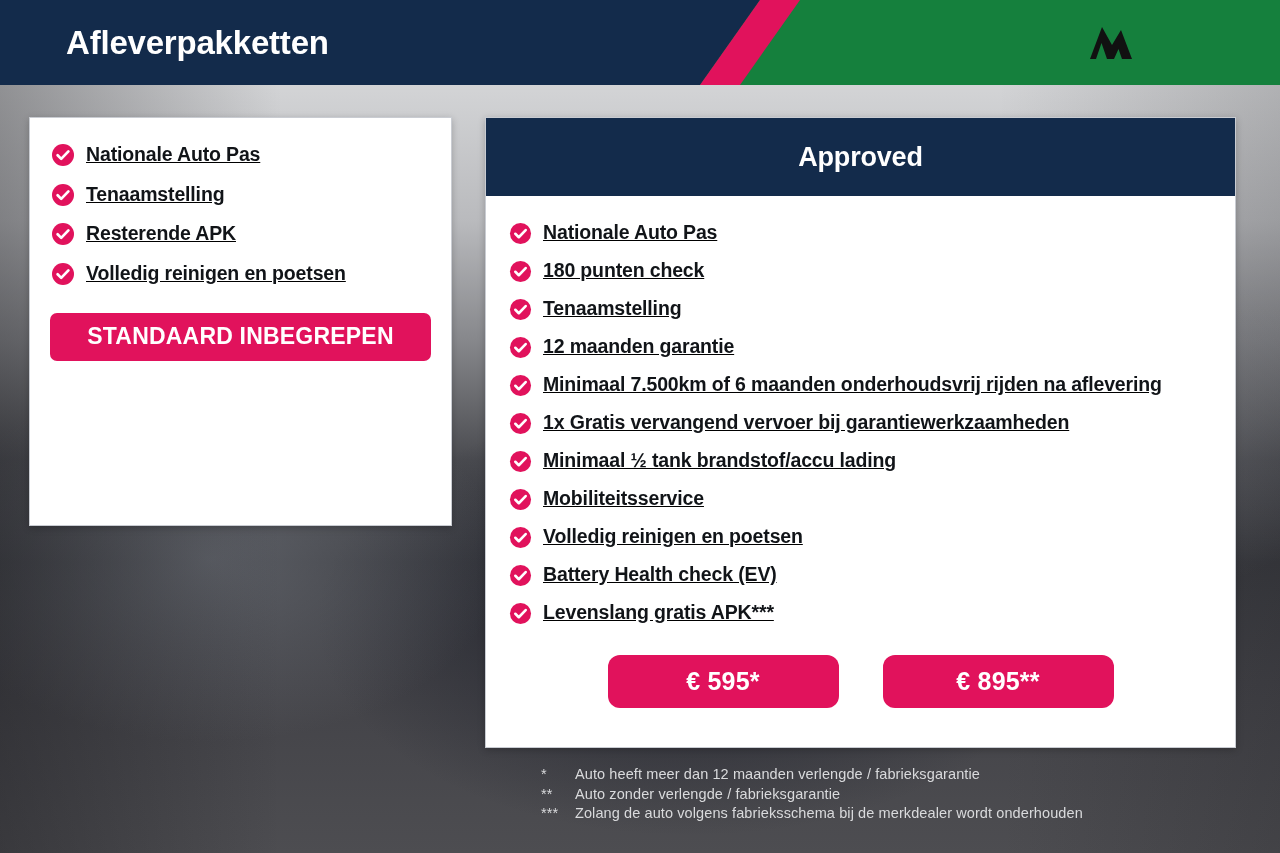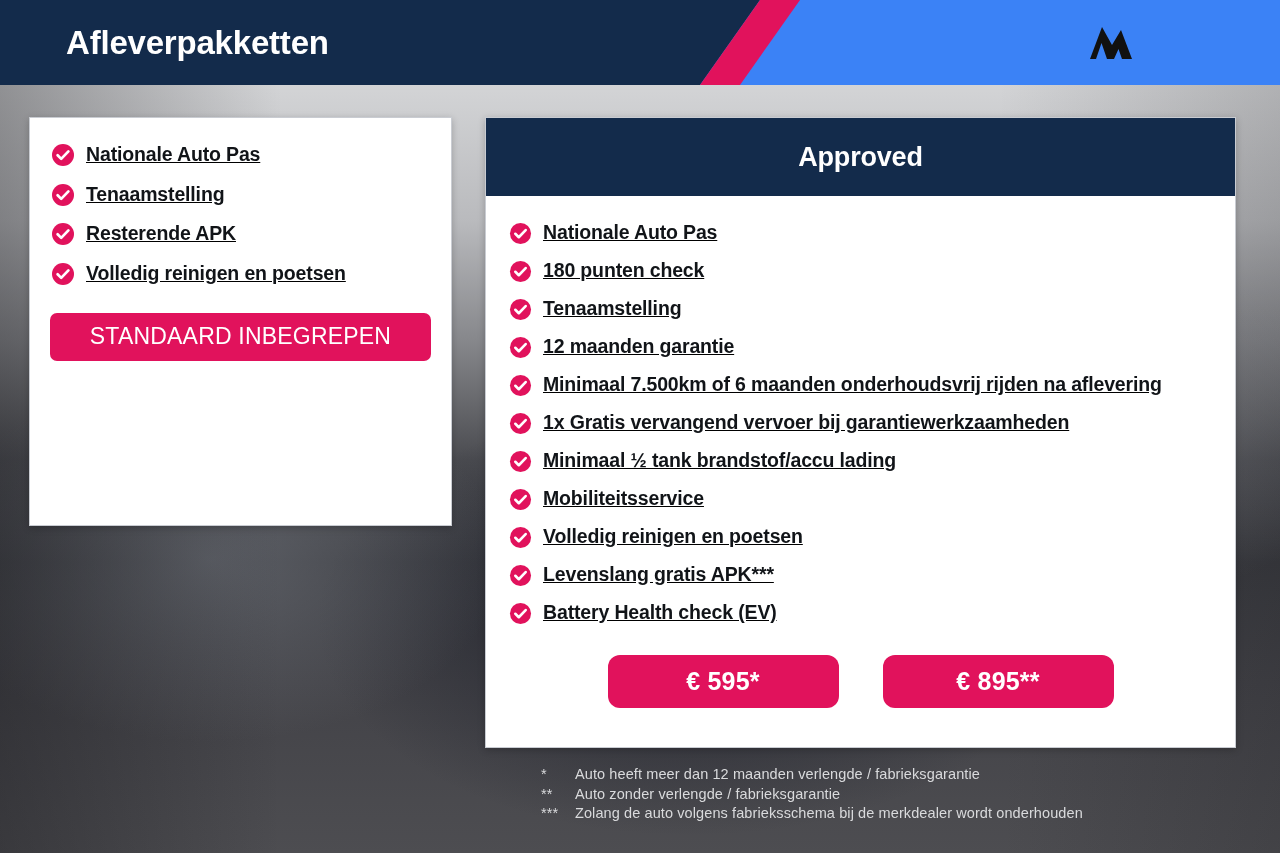--- a/index.html
+++ b/index.html
@@ -45,21 +45,21 @@
       linear-gradient(to right, rgba(20,20,24,0.35) 0%, rgba(20,20,24,0) 22%, rgba(20,20,24,0) 78%, rgba(20,20,24,0.18) 100%);
     pointer-events: none;
   }
 
   
   .header {
     position: absolute;
     top: 0; left: 0;
     width: 1280px;
     height: 85px;
-    background: #3b82f6;
+    background: #15803d;
     overflow: hidden;
   }
   .hdr-navy {
     position: absolute;
     top: 0; left: 0;
     width: 800px;
     height: 85px;
     background: #132b4b;
     clip-path: polygon(0 0, 760px 0, 700px 100%, 0 100%);
   }
@@ -150,21 +150,21 @@
   .std-btn {
     display: block;
     margin: 27px 20px 0 20px;
     height: 48px;
     border: none;
     border-radius: 7px;
     background: #e1125c;
     color: #ffffff;
     font-family: "Liberation Sans", sans-serif;
     font-size: 23px;
-    font-weight: normal;
+    font-weight: bold;
     letter-spacing: 0.2px;
     cursor: pointer;
     width: calc(100% - 40px);
   }
 
   
   #card-approved { left: 485px; top: 117px; width: 751px; height: 631px; }
   #card-approved .card-head { height: 78px; }
   #card-approved .card-body { padding: 24px 0 0 0; }
   #card-approved .feature-list { padding: 0 14px 0 23px; }
@@ -339,28 +339,28 @@
             <circle cx="12" cy="12" r="11" fill="#e1125c"></circle>
             <path d="M6.6 12.3 L10.2 15.9 L17.4 8.4" fill="none" stroke="#ffffff" stroke-width="2.7" stroke-linecap="round" stroke-linejoin="round"></path>
           </svg>
           <span class="feature-text">Volledig reinigen en poetsen</span>
         </li>
         <li class="feature">
           <svg class="check-icon" viewBox="0 0 24 24">
             <circle cx="12" cy="12" r="11" fill="#e1125c"></circle>
             <path d="M6.6 12.3 L10.2 15.9 L17.4 8.4" fill="none" stroke="#ffffff" stroke-width="2.7" stroke-linecap="round" stroke-linejoin="round"></path>
           </svg>
+          <span class="feature-text">Battery Health check (EV)</span>
+        </li>
+        <li class="feature">
+          <svg class="check-icon" viewBox="0 0 24 24">
+            <circle cx="12" cy="12" r="11" fill="#e1125c"></circle>
+            <path d="M6.6 12.3 L10.2 15.9 L17.4 8.4" fill="none" stroke="#ffffff" stroke-width="2.7" stroke-linecap="round" stroke-linejoin="round"></path>
+          </svg>
           <span class="feature-text">Levenslang gratis APK***</span>
-        </li>
-        <li class="feature">
-          <svg class="check-icon" viewBox="0 0 24 24">
-            <circle cx="12" cy="12" r="11" fill="#e1125c"></circle>
-            <path d="M6.6 12.3 L10.2 15.9 L17.4 8.4" fill="none" stroke="#ffffff" stroke-width="2.7" stroke-linecap="round" stroke-linejoin="round"></path>
-          </svg>
-          <span class="feature-text">Battery Health check (EV)</span>
         </li>
       </ul>
 
       <div class="price-row">
         <button class="price-btn">€ 595*</button>
         <button class="price-btn">€ 895**</button>
       </div>
     </div>
   </div>
 

